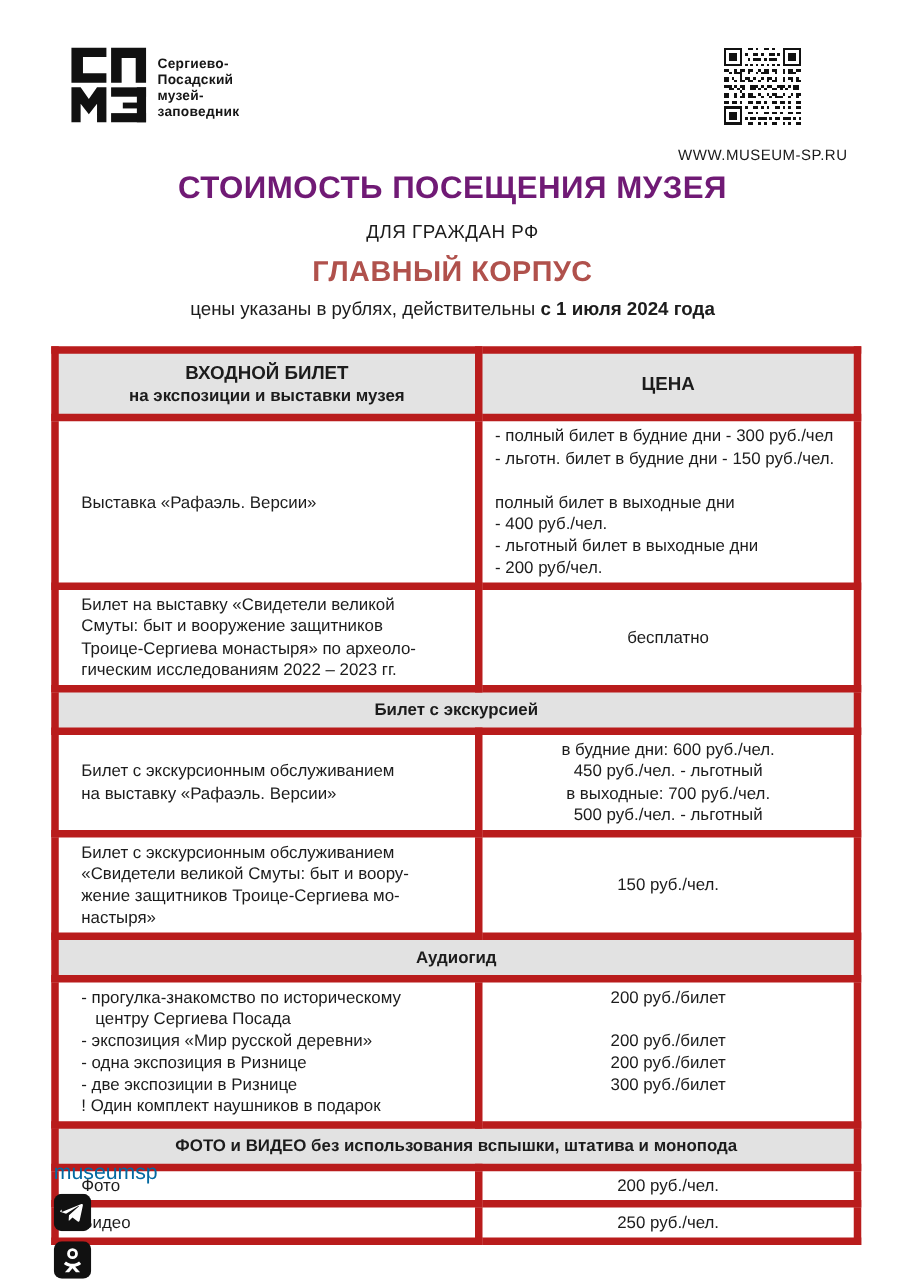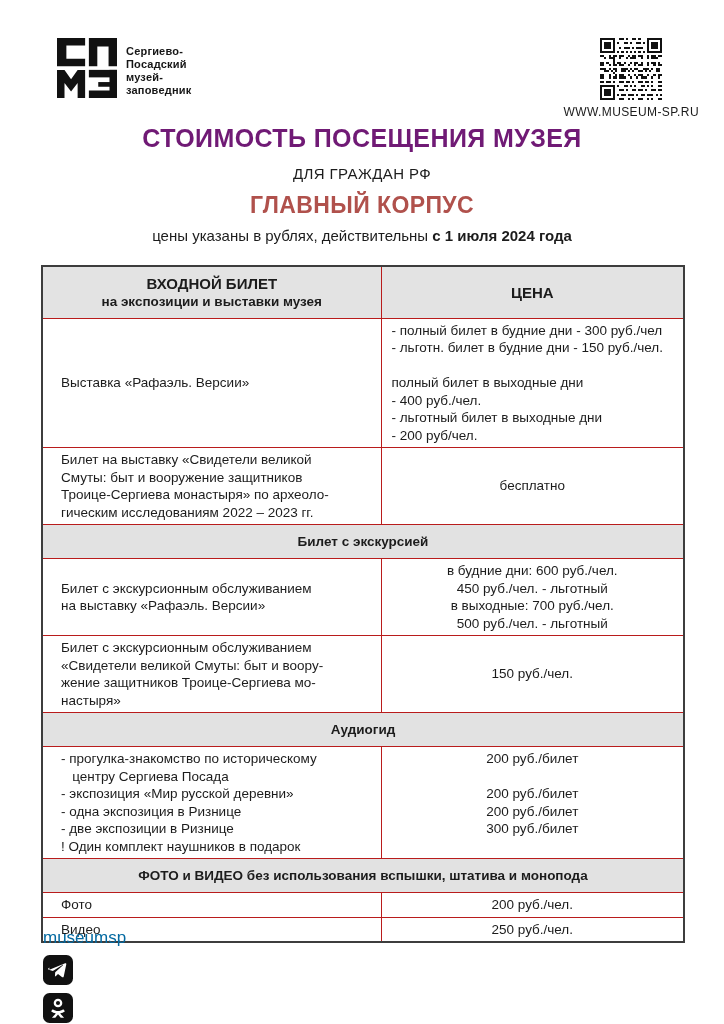--- a/index.html
+++ b/index.html
@@ -5,41 +5,41 @@
   * { margin:0; padding:0; box-sizing:border-box; }
   html,body { background:#888; }
   .page {
     width:724px; height:1024px; position:relative; margin:0 auto;
     background:#ffffff; color:#1c1c1c;
     font-family:"Liberation Sans", sans-serif;
     overflow:hidden;
   }
   
   .top-row { display:flex; justify-content:space-between; align-items:flex-start;
-             padding:38px 25px 0 57px; }
+             padding:38px 46px 0 57px; }
   .logo-wrap { display:flex; gap:9px; align-items:flex-start; }
   .logo-svg { width:60px; height:60px; display:block; }
   .org-name { font-size:11px; font-weight:bold; line-height:13px;
               white-space:pre-line; margin-top:7px; letter-spacing:0.2px; color:#161616; }
-  .qr-wrap { display:flex; flex-direction:column; align-items:center; margin-top:0; }
+  .qr-wrap { display:flex; flex-direction:column; align-items:center; margin-top:0;gap:12px; }
   .qr-svg { width:62px; height:62px; display:block; }
   .website { font-size:12px; margin-top:5px; letter-spacing:0.4px; color:#1a1a1a; }
   
   .title    { text-align:center; font-size:25px; font-weight:bold; letter-spacing:0.4px;
               margin-top:5px; color:#701a75; }
   .audience { text-align:center; font-size:15px; letter-spacing:0.4px; margin-top:12px; }
   .building { text-align:center; font-size:23px; font-weight:bold; letter-spacing:0.4px;
               margin-top:10px; color:#b0514c; }
   .note     { text-align:center; font-size:15px; margin-top:8px; }
   .note .bold { font-weight:bold; }
   
   table.price { border-collapse:collapse; width:642px; margin-left:41px; margin-top:21px;
                 border:2px solid #3d3d3d; table-layout:fixed; }
   col.c1 { width:339px; } col.c2 { width:303px; }
-  th, td { border:1px solid #b91c1c; font-size:13.5px; line-height:17.5px;
+  th, td { border:6px solid #b91c1c; font-size:13.5px; line-height:17.5px;
            vertical-align:middle; }
   thead th { background:#e3e3e3; padding:6px 6px; text-align:center; height:52px; }
   .th-main { font-weight:bold; font-size:15px; line-height:19px; }
   .th-sub  { font-weight:bold; font-size:13.5px; line-height:17px; }
   td.name  { text-align:left; padding:3px 8px 3px 18px; white-space:pre-line; }
   td.price { text-align:center; padding:3px 8px; white-space:pre-line; }
   td.price.left { text-align:left; padding-left:10px; }
   td.top   { vertical-align:top; }
   tr.sec td { background:#e2e2e2; font-weight:bold; text-align:center;
               padding:2px 6px; height:34px; }

